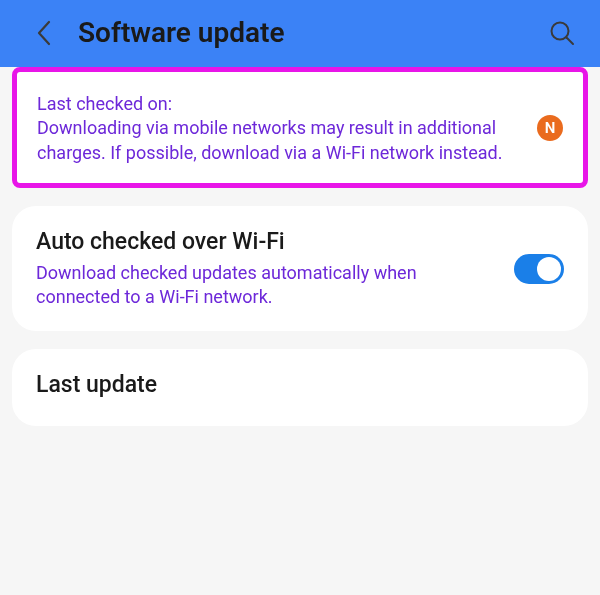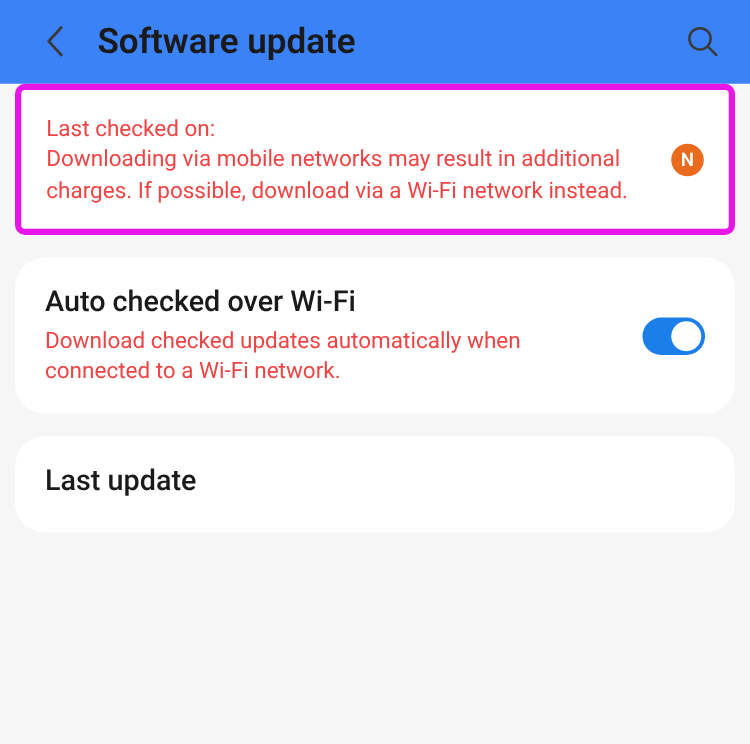--- a/index.html
+++ b/index.html
@@ -67,21 +67,21 @@
       padding-right: 12px;
     }
     .card-title {
       font-size: 23px;
       font-weight: 500;
       color: #1a1a1a;
       margin-bottom: 6px;
     }
     .card-desc {
       font-size: 18px;
-      color: #ef4444;
+      color: #6d28d9;
       line-height: 1.35;
     }
     .notif-badge {
       width: 26px;
       height: 26px;
       border-radius: 50%;
       background: #ea6b1e;
       color: #ffffff;
       display: flex;
       align-items: center;

